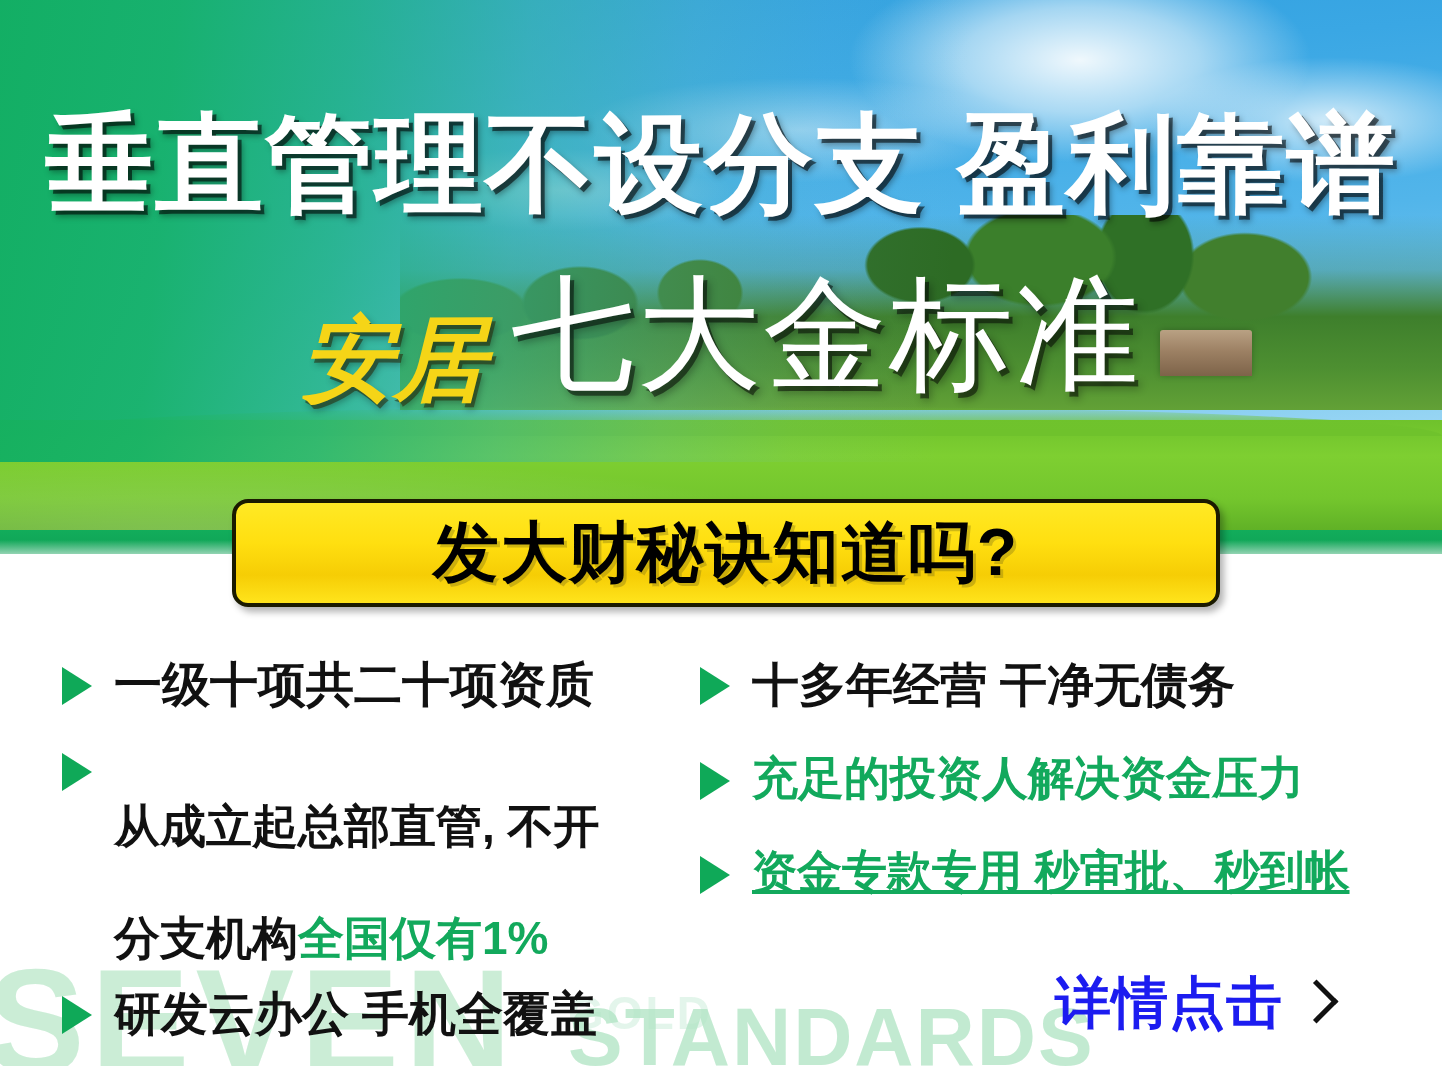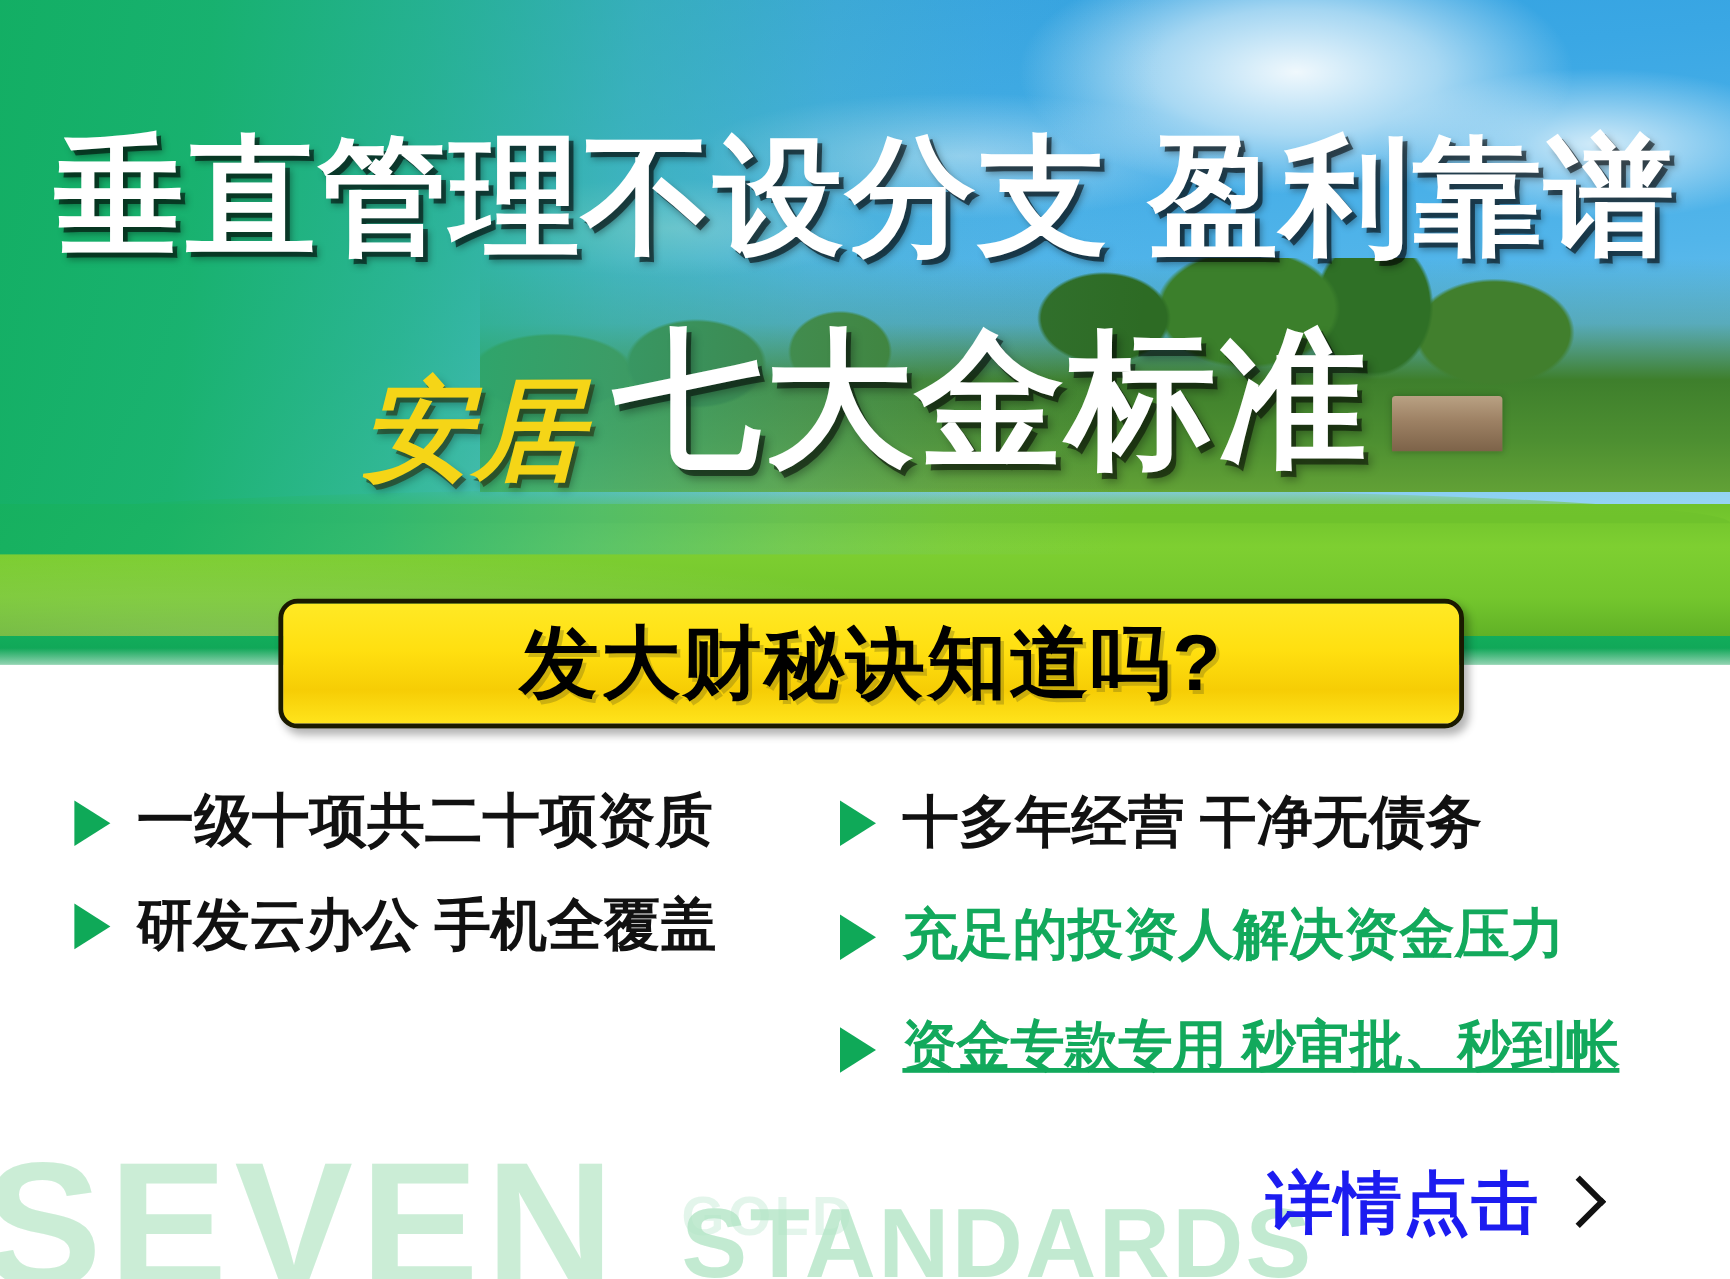--- a/index.html
+++ b/index.html
@@ -133,21 +133,21 @@
     color: #f5d517;
     letter-spacing: 1px;
     vertical-align: -14px;
     text-shadow:
        3px 4px 0 rgba(40,40,10,0.55),
        4px 6px 7px rgba(0,0,0,0.30);
   }
   .headline2 {
     display: inline-block;
     font-size: 124px;
-    font-weight: bold;
+    font-weight: normal;
     color: #ffffff;
     letter-spacing: 2px;
     margin-left: 24px;
     text-shadow:
        4px 5px 0 rgba(0,0,0,0.5),
        6px 7px 8px rgba(0,0,0,0.32);
   }
 
   
   .yellow-bar {
@@ -311,20 +311,27 @@
 
 <div class="features">
 
   <div class="col-left">
 
     <div class="feature f-left-1">
       <span class="tri"></span>
       <span class="feature-text">一级十项共二十项资质</span>
     </div>
 
+    <div class="feature f-left-2">
+      <span class="tri"></span>
+      <span class="feature-text">
+        <span>从成立起总部直管, 不开</span><br>
+        <span>分支机构</span><span class="hl-green">全国仅有1%</span>
+      </span>
+    </div>
 
     <div class="feature f-left-3">
       <span class="tri"></span>
       <span class="feature-text">研发云办公  手机全覆盖</span>
     </div>
 
   </div>
 
   <div class="col-right">
 

